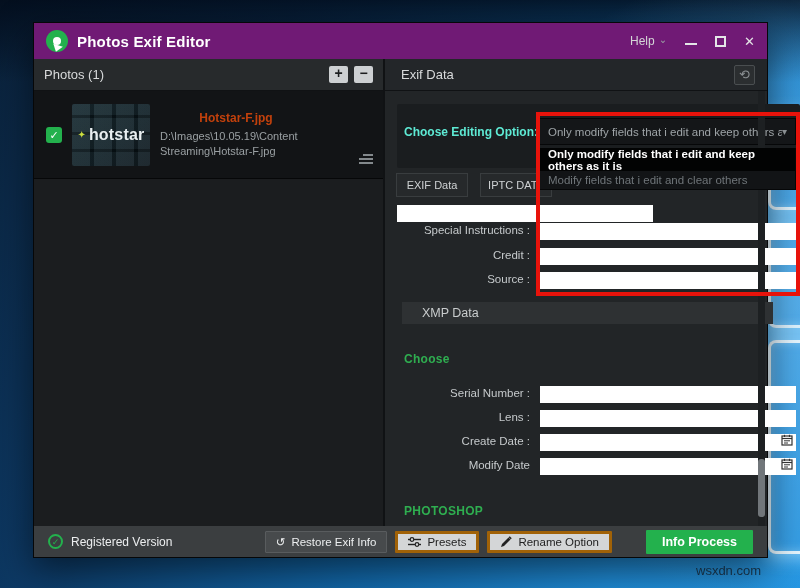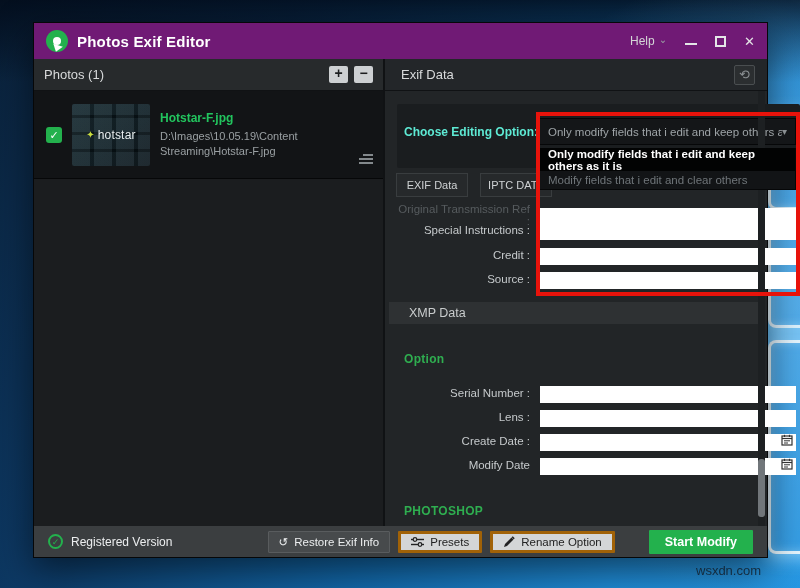--- a/index.html
+++ b/index.html
@@ -58,23 +58,23 @@
   .sq-btn { width:19px; height:17px; background:#cdd0d2; color:#1b1d1f; font-size:14px; font-weight:bold; line-height:15px; text-align:center; border-radius:2px; cursor:default; }
   .photo-item { height:88px; background:#121416; border-bottom:1px solid #060708; display:flex; align-items:center; padding:0 8px 0 12px; position:relative; }
   .checkbox { width:16px; height:16px; background:#23b14d; border-radius:3px; color:#fff; font-size:11px; line-height:16px; text-align:center; flex:none; }
   .thumb { width:78px; height:62px; margin:0 10px; border-radius:2px; flex:none;
     background:
       repeating-linear-gradient(90deg, rgba(255,255,255,.05) 0 18px, rgba(0,0,0,.25) 18px 22px),
       repeating-linear-gradient(0deg, rgba(255,255,255,.04) 0 14px, rgba(0,0,0,.3) 14px 17px),
       linear-gradient(135deg, #13272f 0%, #0d1d24 60%, #0a161c 100%);
     display:flex; align-items:center; justify-content:center; gap:3px; }
   .thumb .star { color:#cadd3e; font-size:10px; }
-  .thumb .t-text { color:#e8eef0; font-size:12px; font-weight:normal; letter-spacing:.2px; }
+  .thumb .t-text { color:#e8eef0; font-size:16px; font-weight:bold; letter-spacing:.2px; }
   .item-text { font-size:11px; color:#9aa0a3; width:152px; line-height:1.35; overflow-wrap:break-word; }
-  .item-title { font-size:12px; font-weight:bold; color:#22c55e; margin-bottom:3px; }
+  .item-title { font-size:12px; font-weight:bold; color:#c2410c; margin-bottom:3px;text-align:center; }
   .item-menu { position:absolute; right:10px; bottom:12px; width:14px; }
   .item-menu i { display:block; height:2px; background:#83898c; margin:2px 0; }
   .item-menu i:first-child { width:10px; margin-left:4px; }
 
   
   .right-panel { flex:1; display:flex; flex-direction:column; min-width:0; background:#222527; }
   .exif-header { height:32px; background:#232629; display:flex; align-items:center; padding:0 12px 0 16px; font-size:13px; color:#d8dadb; flex:none; border-bottom:1px solid #101214; }
   .refresh-btn { margin-left:auto; width:21px; height:20px; border:1px solid #4a4e50; background:#2b2e30; color:#8a8f92; font-size:13px; line-height:18px; text-align:center; border-radius:2px; cursor:default; }
   .exif-content { flex:1; position:relative; min-height:0; }
 
@@ -95,21 +95,21 @@
   .tabs { position:absolute; left:11px; top:82px; display:flex; gap:12px; }
   .tab { width:72px; height:24px; background:#26292b; border:1px solid #393d3f; color:#cfd2d4; font-size:11px; display:flex; align-items:center; justify-content:center; cursor:default; }
 
   .field-row { position:absolute; left:12px; display:flex; align-items:center; }
   .field-label { width:143px; text-align:right; padding-right:10px; font-size:11.5px; color:#c6cacc; flex:none; }
   .field-label.dim { color:#565b5e; }
   .field-input-wrap { position:relative; width:256px; height:17px; flex:none; }
   .field-input { width:100%; height:100%; border:none; background:#fff; outline:none; font-size:11px; padding:0 4px; }
   .cal-icon { position:absolute; right:3px; top:2px; width:12px; height:12px; }
 
-  .xmp-bar { position:absolute; left:4px; top:211px; width:calc(100% - 11px); height:22px; background:#2e3133; display:flex; align-items:center; padding-left:20px; font-size:12.5px; color:#c9cccd; }
+  .xmp-bar { position:absolute; left:17px; top:211px; width:calc(100% - 11px); height:22px; background:#2e3133; display:flex; align-items:center; padding-left:20px; font-size:12.5px; color:#c9cccd; }
   .section-label { position:absolute; left:19px; font-size:12px; font-weight:bold; color:#2fae50; letter-spacing:.3px; }
 
   .scroll-track { position:absolute; right:2px; top:0; bottom:0; width:7px; background:#1d2022; }
   .scroll-thumb { position:absolute; right:0; top:368px; width:7px; height:58px; background:#71767a; border-radius:3px; }
 
   
   .footer { height:31px; background:#3b3e40; flex:none; display:flex; align-items:center; padding:0 14px; gap:8px; }
   .reg { display:flex; align-items:center; gap:8px; font-size:12px; color:#eceeef; }
   .reg-icon { width:15px; height:15px; border:2px solid #23b14d; border-radius:50%; color:#23b14d; font-size:9px; line-height:12px; text-align:center; }
   .f-btn { height:22px; display:flex; align-items:center; gap:6px; padding:0 10px; font-size:11.5px; border-radius:1px; cursor:default; }
@@ -186,21 +186,20 @@
             <span class="dd-text">Only modify fields that i edit and keep others as it is</span>
             <span class="dd-arrow">▾</span>
           </div>
 
           <div class="tabs">
             <div class="tab">EXIF Data</div>
             <div class="tab">IPTC DATA</div>
           </div>
 
           <div class="field-row" style="top:112px">
-            <div class="field-label dim">Original Transmission Ref :</div>
             <div class="field-input-wrap"><input class="field-input" style=""></div>
           </div>
           <div class="field-row" style="top:130px">
             <div class="field-label">Special Instructions :</div>
             <div class="field-input-wrap"><input class="field-input" style=""></div>
           </div>
           <div class="field-row" style="top:155px">
             <div class="field-label">Credit :</div>
             <div class="field-input-wrap"><input class="field-input" style=""></div>
           </div>
@@ -212,21 +211,21 @@
           <div class="dd-list">
             <div class="dd-opt dd-opt-0">Only modify fields that i edit and keep others as it is</div>
             <div class="dd-opt dd-opt-1">Modify fields that i edit and clear others</div>
           </div>
 
           <div class="hl-red"></div>
 
           <div class="xmp-bar">
             <span>XMP Data</span>
           </div>
-          <div class="section-label" style="top:261px">Option</div>
+          <div class="section-label" style="top:261px">Choose</div>
 
           <div class="field-row" style="top:293px">
             <div class="field-label">Serial Number :</div>
             <div class="field-input-wrap"><input class="field-input" style=""></div>
           </div>
           <div class="field-row" style="top:317px">
             <div class="field-label">Lens :</div>
             <div class="field-input-wrap"><input class="field-input" style=""></div>
           </div>
           <div class="field-row" style="top:365px">
@@ -286,18 +285,18 @@
         <span>Presets</span>
       </div>
       <div class="f-btn btn-light">
         <svg class="icon-svg" width="12" height="12" viewBox="0 0 12 12">
           <path d="M1 11 L2 8 L8.5 1.5 L10.5 3.5 L4 10 Z" fill="#222"></path>
           <path d="M9.2 0.8 L11.2 2.8" stroke="#222" stroke-width="1.6"></path>
         </svg>
         <span>Rename Option</span>
       </div>
       <div class="f-btn btn-start">
-        <span>Start Modify</span>
+        <span>Info Process</span>
       </div>
     </div>
 
   </div>
 </div>
 
 </body></html>

